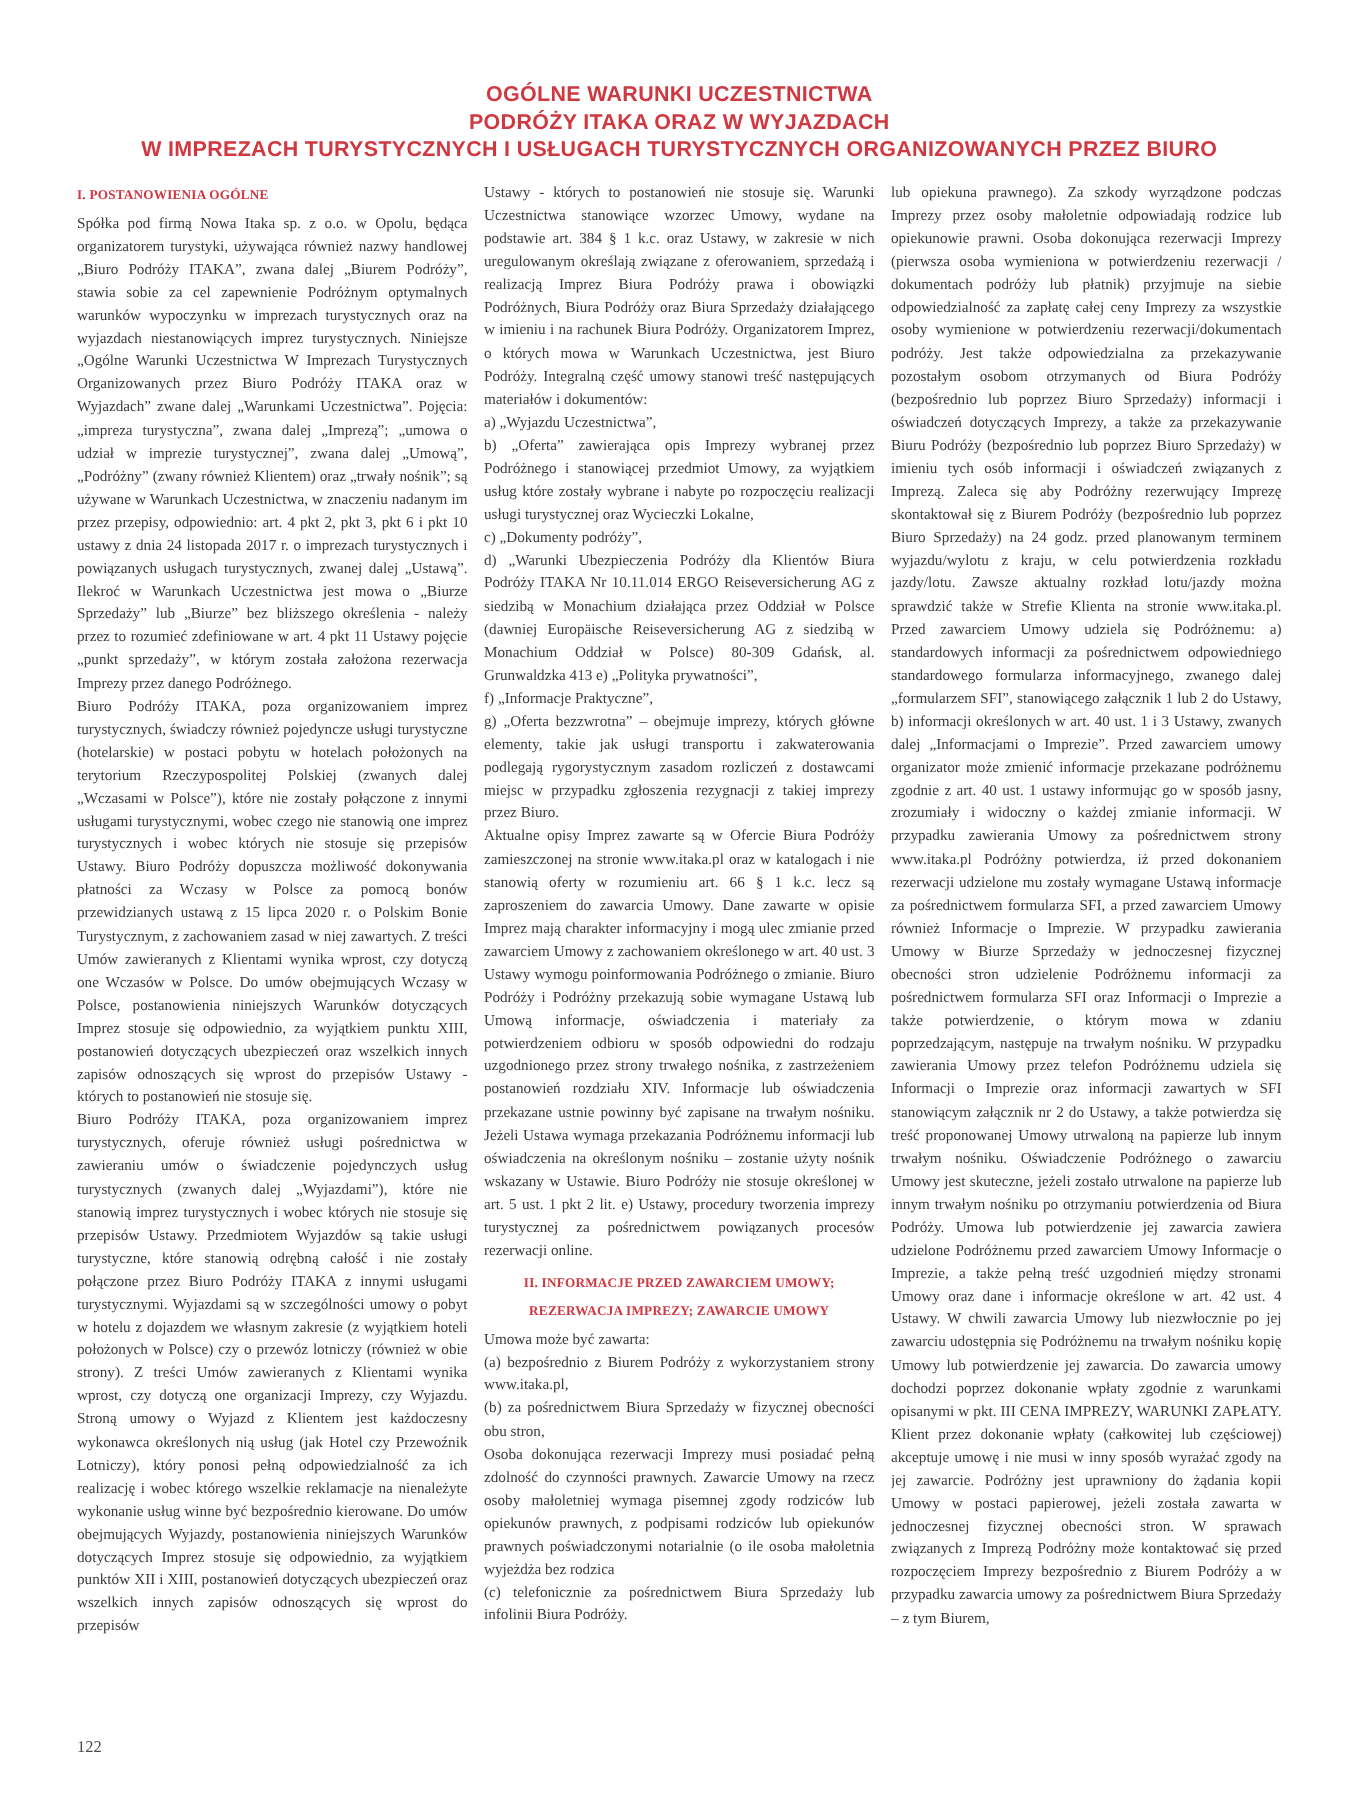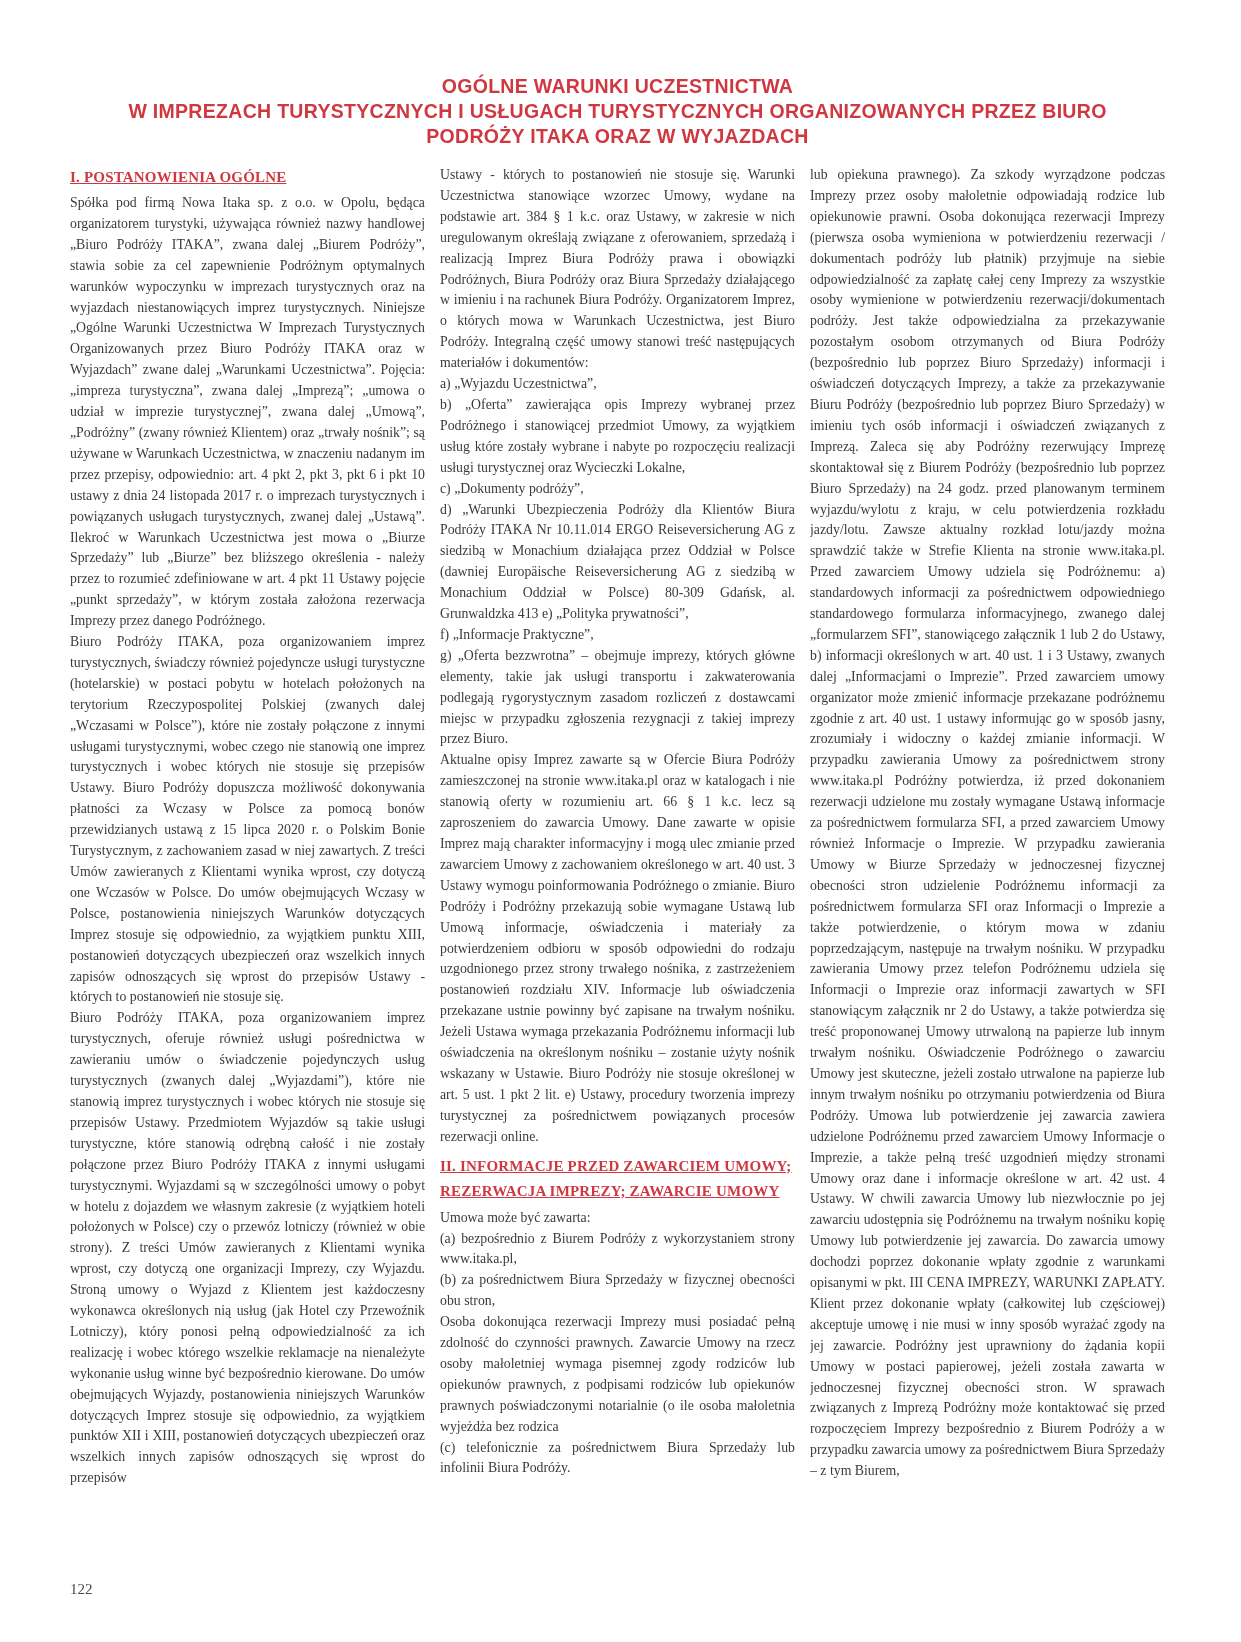--- a/index.html
+++ b/index.html
@@ -36,47 +36,46 @@
     overflow:hidden;
     font-size:13.8px;
     line-height:20.9px;
     text-align:justify;
   }
   .col p{margin:0;padding:0;}
   .sec-heading{
     font-family:"Liberation Serif", serif;
     font-weight:bold;
     color:#cf3840;
-    font-size:15px;
+    font-size:12px;
     line-height:25px;
     text-align:left;
     letter-spacing:.2px;
     margin:0;
-    text-decoration:underline;
   }
   .sec-heading.first{margin-bottom:3px;}
-  .sec-heading.inline{margin:6px 0 4px 0;}
+  .sec-heading.inline{margin:6px 0 4px 0;text-align:center;}
   .page-number{
     position:absolute;
     left:70px;bottom:44px;
     font-family:"Liberation Serif", serif;
     font-size:15px;
     color:#4a4a4c;
     margin-top:16px;
   }
 </style>
 </head>
 <body>
 
 <div class="page">
 
   <div class="doc-title">
     <div>OGÓLNE WARUNKI UCZESTNICTWA</div>
+    <div>PODRÓŻY ITAKA ORAZ W WYJAZDACH</div>
     <div>W IMPREZACH TURYSTYCZNYCH I USŁUGACH TURYSTYCZNYCH ORGANIZOWANYCH PRZEZ BIURO</div>
-    <div>PODRÓŻY ITAKA ORAZ W WYJAZDACH</div>
   </div>
 
   <div class="columns">
 
     <div class="col">
       <p class="sec-heading first">I. POSTANOWIENIA OGÓLNE</p>
       <p>Spółka pod firmą Nowa Itaka sp. z o.o. w Opolu, będąca organizatorem turystyki, używająca również nazwy handlowej „Biuro Podróży ITAKA”, zwana dalej „Biurem Podróży”, stawia sobie za cel zapewnienie Podróżnym optymalnych warunków wypoczynku w imprezach turystycznych oraz na wyjazdach niestanowiących imprez turystycznych. Niniejsze „Ogólne Warunki Uczestnictwa W Imprezach Turystycznych Organizowanych przez Biuro Podróży ITAKA oraz w Wyjazdach” zwane dalej „Warunkami Uczestnictwa”. Pojęcia: „impreza turystyczna”, zwana dalej „Imprezą”; „umowa o udział w imprezie turystycznej”, zwana dalej „Umową”, „Podróżny” (zwany również Klientem) oraz „trwały nośnik”; są używane w Warunkach Uczestnictwa, w znaczeniu nadanym im przez przepisy, odpowiednio: art. 4 pkt 2, pkt 3, pkt 6 i pkt 10 ustawy z dnia 24 listopada 2017 r. o imprezach turystycznych i powiązanych usługach turystycznych, zwanej dalej „Ustawą”. Ilekroć w Warunkach Uczestnictwa jest mowa o „Biurze Sprzedaży” lub „Biurze” bez bliższego określenia - należy przez to rozumieć zdefiniowane w art. 4 pkt 11 Ustawy pojęcie „punkt sprzedaży”, w którym została założona rezerwacja Imprezy przez danego Podróżnego.</p>
       <p>Biuro Podróży ITAKA, poza organizowaniem imprez turystycznych, świadczy również pojedyncze usługi turystyczne (hotelarskie) w postaci pobytu w hotelach położonych na terytorium Rzeczypospolitej Polskiej (zwanych dalej „Wczasami w Polsce”), które nie zostały połączone z innymi usługami turystycznymi, wobec czego nie stanowią one imprez turystycznych i wobec których nie stosuje się przepisów Ustawy. Biuro Podróży dopuszcza możliwość dokonywania płatności za Wczasy w Polsce za pomocą bonów przewidzianych ustawą z 15 lipca 2020 r. o Polskim Bonie Turystycznym, z zachowaniem zasad w niej zawartych. Z treści Umów zawieranych z Klientami wynika wprost, czy dotyczą one Wczasów w Polsce. Do umów obejmujących Wczasy w Polsce, postanowienia niniejszych Warunków dotyczących Imprez stosuje się odpowiednio, za wyjątkiem punktu XIII, postanowień dotyczących ubezpieczeń oraz wszelkich innych zapisów odnoszących się wprost do przepisów Ustawy - których to postanowień nie stosuje się.</p>
       <p>Biuro Podróży ITAKA, poza organizowaniem imprez turystycznych, oferuje również usługi pośrednictwa w zawieraniu umów o świadczenie pojedynczych usług turystycznych (zwanych dalej „Wyjazdami”), które nie stanowią imprez turystycznych i wobec których nie stosuje się przepisów Ustawy. Przedmiotem Wyjazdów są takie usługi turystyczne, które stanowią odrębną całość i nie zostały połączone przez Biuro Podróży ITAKA z innymi usługami turystycznymi. Wyjazdami są w szczególności umowy o pobyt w hotelu z dojazdem we własnym zakresie (z wyjątkiem hoteli położonych w Polsce) czy o przewóz lotniczy (również w obie strony). Z treści Umów zawieranych z Klientami wynika wprost, czy dotyczą one organizacji Imprezy, czy Wyjazdu. Stroną umowy o Wyjazd z Klientem jest każdoczesny wykonawca określonych nią usług (jak Hotel czy Przewoźnik Lotniczy), który ponosi pełną odpowiedzialność za ich realizację i wobec którego wszelkie reklamacje na nienależyte wykonanie usług winne być bezpośrednio kierowane. Do umów obejmujących Wyjazdy, postanowienia niniejszych Warunków dotyczących Imprez stosuje się odpowiednio, za wyjątkiem punktów XII i XIII, postanowień dotyczących ubezpieczeń oraz wszelkich innych zapisów odnoszących się wprost do przepisów</p>
     </div>

